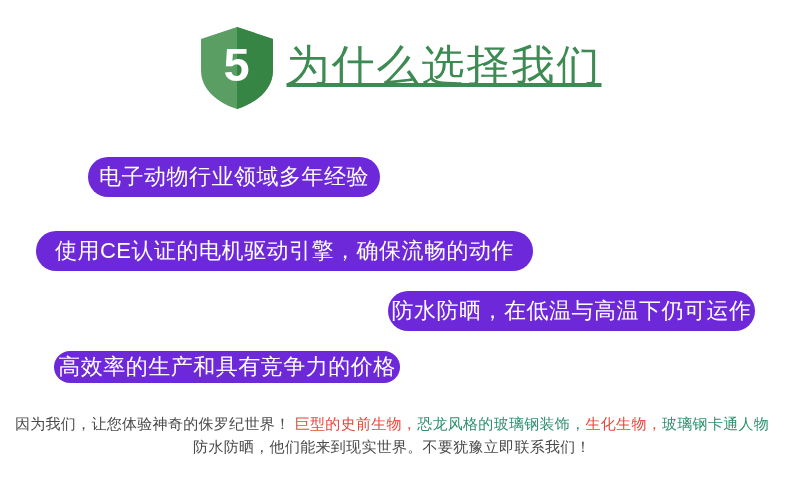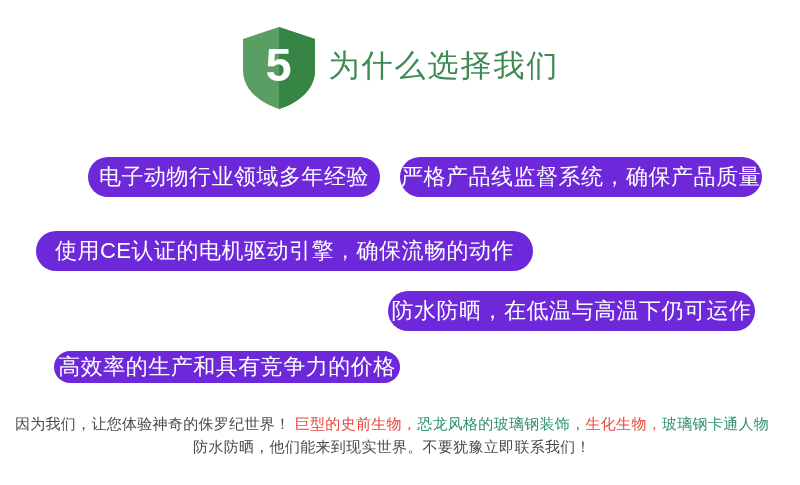--- a/index.html
+++ b/index.html
@@ -54,26 +54,27 @@
     justify-content: center;
     color: #ffffff;
     font-size: 47px;
     font-weight: bold;
     line-height: 1;
     padding-bottom: 8px;
     box-sizing: border-box;
     letter-spacing: 0;
   }
   .header-title {
-    font-size: 31px;
+    font-size: 43px;
     color: #3d8b52;
     letter-spacing: 2px;
     line-height: 1;
     white-space: nowrap;
     padding-bottom: 6px;
+    text-decoration: underline;
   }
 
   
   .pill {
     position: absolute;
     background: #6d28d9;
     color: #ffffff;
     border-radius: 22px;
     font-size: 22px;
     line-height: 1;
@@ -121,21 +122,20 @@
         <path d="M38 1 L74 13 L74 44 C74 64 57 77 38 83 Z" fill="#368545"></path>
       </svg>
       <div class="shield-number">5</div>
     </div>
 
     <div class="header-title">为什么选择我们</div>
   </div>
 
   <div class="pill pill-1">电子动物行业领域多年经验</div>
 
-  <div class="pill pill-2">严格产品线监督系统，确保产品质量</div>
 
   <div class="pill pill-4">防水防晒，在低温与高温下仍可运作</div>
 
   <div class="pill pill-3">使用CE认证的电机驱动引擎，确保流畅的动作</div>
 
   <div class="pill pill-5">高效率的生产和具有竞争力的价格</div>
 
   <div class="footer">
     <div class="line"><span class="seg-gray">因为我们，让您体验神奇的侏罗纪世界！ </span><span class="seg-red">巨型的史前生物，</span><span class="seg-teal">恐龙风格的玻璃钢装饰，</span><span class="seg-red">生化生物，</span><span class="seg-teal">玻璃钢卡通人物</span></div>
     <div class="line"><span class="seg-gray">防水防晒，他们能来到现实世界。不要犹豫立即联系我们！</span></div>

